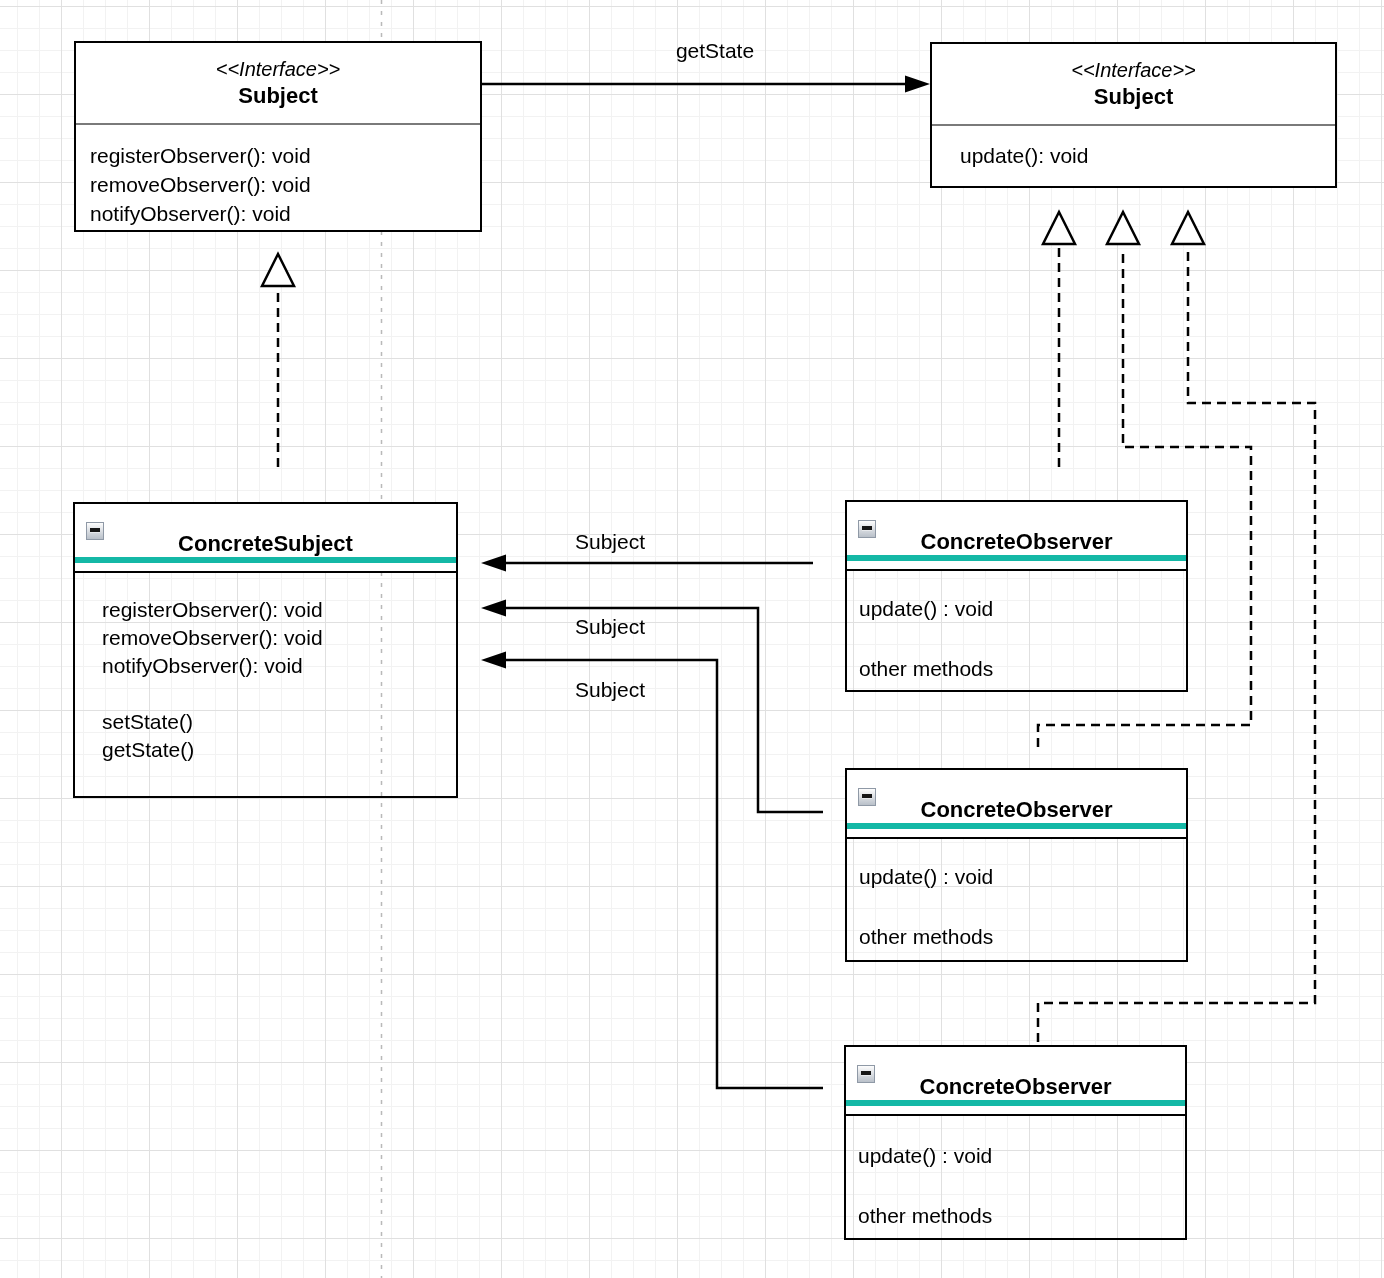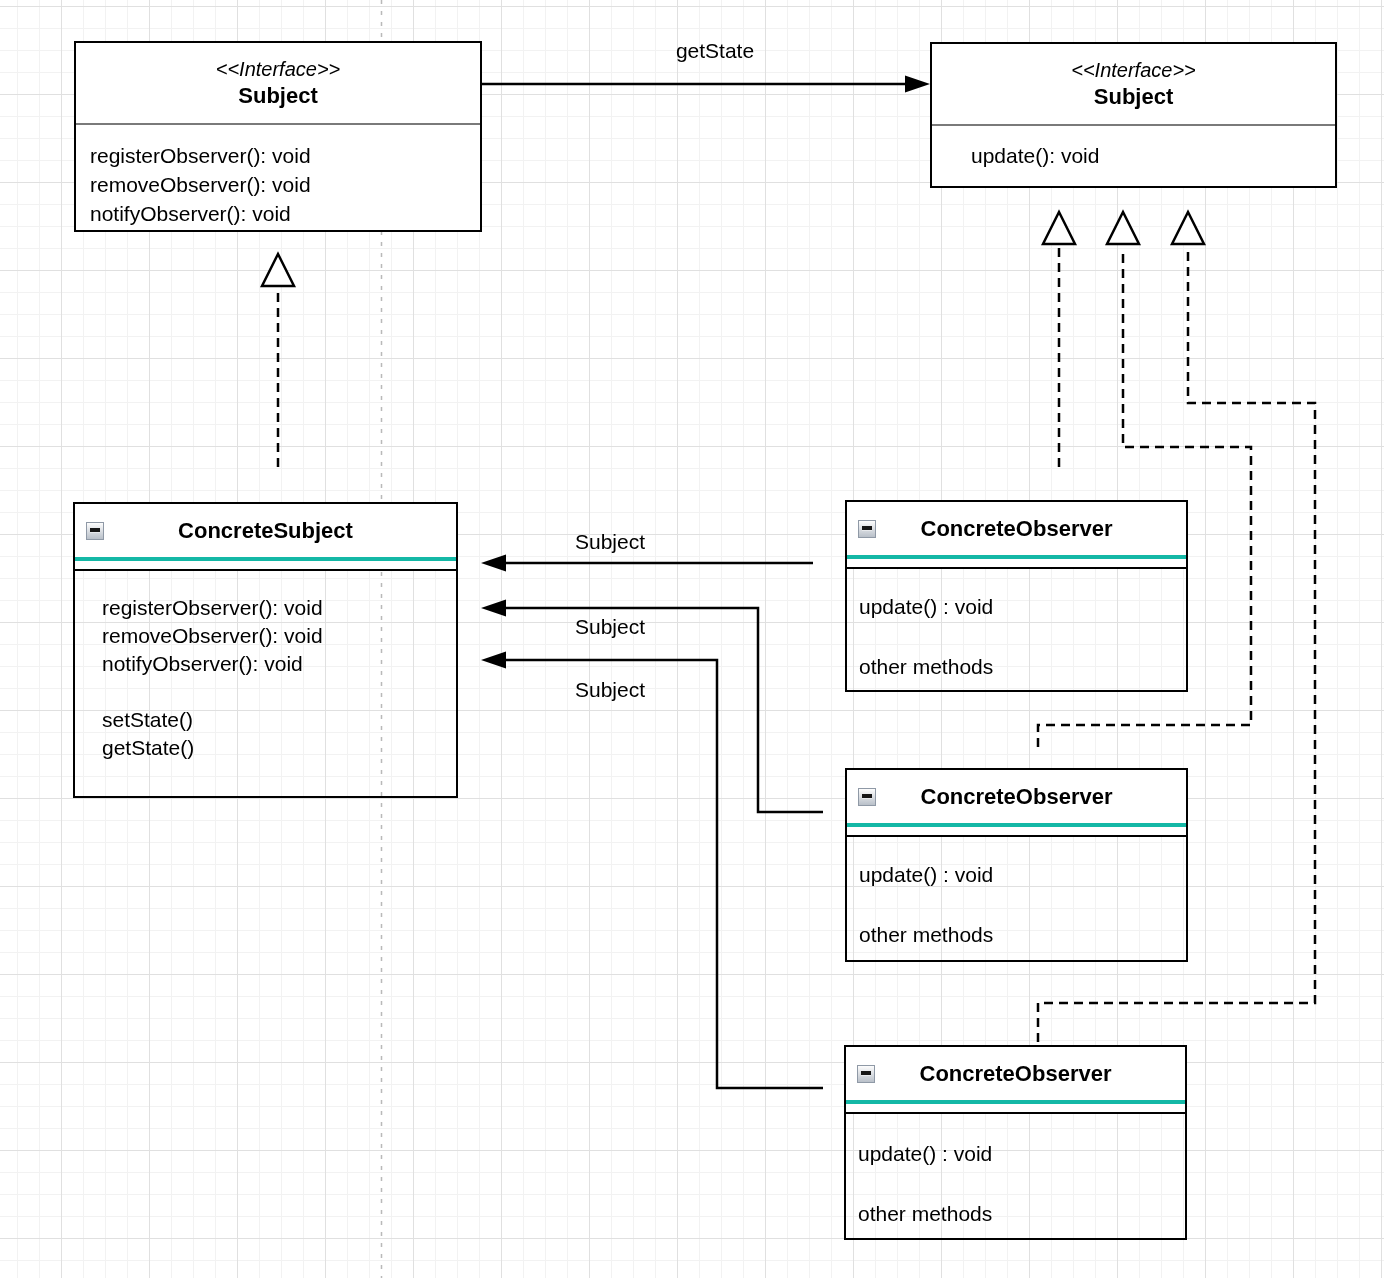--- a/index.html
+++ b/index.html
@@ -22,22 +22,22 @@
   
   .iface { position:absolute; background:#fff; border:2px solid #000; z-index:3; box-sizing:content-box; }
   .iface-hdr { height:80px; border-bottom:2px solid #7a7a7a; display:flex; flex-direction:column;
                align-items:center; justify-content:center; }
   .stereo { font-style:italic; font-size:20px; line-height:26px; }
   .iname  { font-weight:bold; font-size:22px; line-height:28px; }
   .iface-body { font-size:21px; line-height:29px; }
 
   
   .cls { position:absolute; border:2px solid #000; background:transparent; z-index:3; box-sizing:content-box; }
-  .cls-title { height:53px; background:#fff; border-bottom:4px solid #14b8a6; position:relative;
-               display:flex; align-items:center; justify-content:center;
+  .cls-title { height:53px; background:#fff; border-bottom:6px solid #14b8a6; position:relative;
+               display:flex; align-items:flex-end; justify-content:center;
                font-weight:bold; font-size:22px; }
   .cls-sep { height:8px; background:#fff; border-bottom:2px solid #000; }
   .cls-body { font-size:21px; }
   .mrow28 { height:28px; line-height:28px; }
   .mrow30 { height:30px; line-height:30px; }
   .gap30  { height:30px; }
 
   
   .collapse { position:absolute; left:11px; top:50%; transform:translateY(-50%);
               width:16px; height:16px; border:1.5px solid #8f99a6;
@@ -108,21 +108,21 @@
     <div>removeObserver(): void</div>
     <div>notifyObserver(): void</div>
   </div>
 </div>
 
 <div class="iface" style="left:930px; top:42px; width:403px; height:142px;">
   <div class="iface-hdr">
     <div class="stereo">&lt;&lt;Interface&gt;&gt;</div>
     <div class="iname">Subject</div>
   </div>
-  <div class="iface-body" style="padding:15px 10px 0 39px;">
+  <div class="iface-body" style="padding:15px 10px 0 28px;">
     <div>update(): void</div>
   </div>
 </div>
 
 <div class="cls" style="left:73px; top:502px; width:381px; height:292px;">
   <div class="cls-title">
     <span class="collapse">
         <span class="minus"></span>
       </span>
     <span>ConcreteSubject</span>

